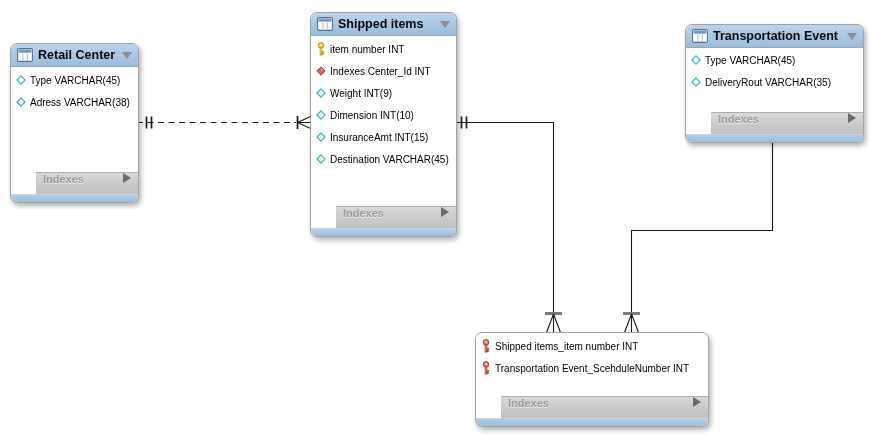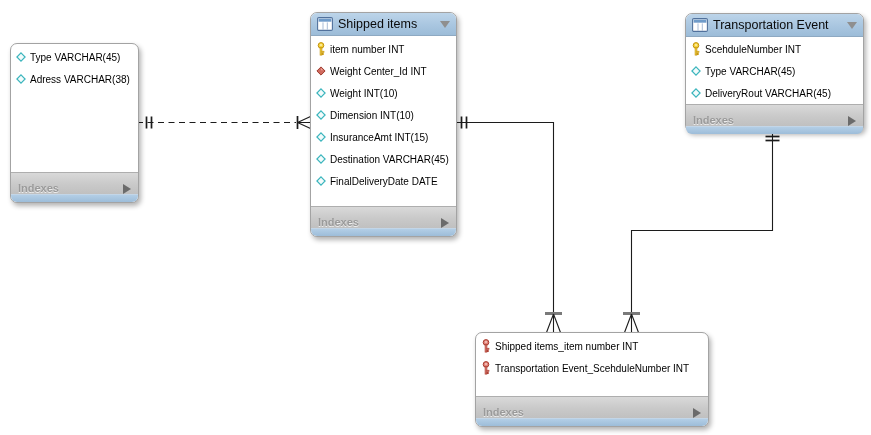--- a/index.html
+++ b/index.html
@@ -20,58 +20,59 @@
     background:#ffffff;
     border:1px solid #a3a3a3;border-radius:7px;
     box-shadow:2px 3px 5px rgba(0,0,0,0.30);
   }
   .tf-header{
     height:22px;flex:0 0 22px;
     display:flex;align-items:center;gap:5px;padding:0 6px;
     background:linear-gradient(180deg,#bcd4e9 0%,#a9c6e0 55%,#9cbcd8 100%);
     border-bottom:1px solid #8ea9c2;
     border-radius:6px 6px 0 0;
-    font-size:12.5px;font-weight:normal;color:#0a0a0a;
+    font-size:12.5px;font-weight:bold;color:#0a0a0a;
   }
   .tf-title{flex:1;white-space:nowrap;overflow:hidden;}
   .tri-down{
     width:0;height:0;flex:0 0 auto;
     border-left:5px solid transparent;border-right:5px solid transparent;
     border-top:7px solid #8f8f8f;
   }
   .tf-body{flex:1;padding-top:2px;}
   .tf-row{
     height:22px;display:flex;align-items:center;gap:4px;
     padding:0 5px;font-size:10px;color:#000;white-space:nowrap;
   }
   .ic{flex:0 0 auto;display:inline-block;}
   .tf-footer{
     height:21px;flex:0 0 21px;
-    display:flex;align-items:flex-end;padding:0 7px;
+    display:flex;align-items:flex-start;padding:0 7px;
     background:linear-gradient(180deg,#d9d9d9 0%,#c9c9c9 55%,#c0c0c0 100%);
     border-top:1px solid #aeaeae;
     font-size:11px;font-weight:bold;color:#9a9a9a;
     text-shadow:0 1px 0 #ececec;
+    margin-left:25px;
   }
   .tri-right{
     width:0;height:0;margin-left:auto;
     border-top:5px solid transparent;border-bottom:5px solid transparent;
     border-left:8px solid #6b6b6b;
   }
   .tf-strip{
     height:7px;flex:0 0 7px;
     background:linear-gradient(180deg,#b3cee6 0%,#9dbdd9 100%);
     border-top:1px solid #c3d6e8;
     border-radius:0 0 6px 6px;
   }
 
   
   #tbl-retail-center{left:10px;top:43px;width:127px;height:158px;}
   #tbl-shipped-items{left:310px;top:12px;width:145px;height:223px;}
-  #tbl-transportation-event{left:685px;top:13px;width:177px;height:117px;}
+  #tbl-transportation-event{left:685px;top:24px;width:177px;height:117px;}
   #tbl-item-transportation{left:475px;top:332px;width:232px;height:93px;}
   #tbl-transportation-event .tf-body{padding-top:1px;}
   .defs-hidden{position:absolute;width:0;height:0;overflow:hidden;}
 </style>
 </head>
 <body>
 
 <svg class="defs-hidden" aria-hidden="true">
   <defs>
     <symbol id="sym-table" viewBox="0 0 16 14">
@@ -122,20 +123,27 @@
   <g>
     <path class="rel" d="M772.5 130 V230.5 H631.5 V313.5"></path>
     <line class="tick" x1="765.5" y1="136.5" x2="779.5" y2="136.5"></line>
     <line class="tick" x1="765.5" y1="140.5" x2="779.5" y2="140.5"></line>
     <line class="bar" x1="623" y1="313.5" x2="640" y2="313.5"></line>
     <path class="rel" d="M631.5 314 L624.5 332.5 M631.5 314 L631.5 332.5 M631.5 314 L638.5 332.5"></path>
   </g>
 </svg>
 
 <div class="table-figure" id="tbl-retail-center">
+  <div class="tf-header">
+    <svg class="ic" width="16" height="14">
+        <use href="#sym-table"></use>
+      </svg>
+    <span class="tf-title">Retail Center</span>
+    <span class="tri-down"></span>
+  </div>
   <div class="tf-body">
     <div class="tf-row">
       <svg class="ic" width="10" height="10">
           <use href="#sym-diamond-teal"></use>
         </svg>
       <span>Type VARCHAR(45)</span>
     </div>
     <div class="tf-row">
       <svg class="ic" width="10" height="10">
           <use href="#sym-diamond-teal"></use>
@@ -162,86 +170,74 @@
     <div class="tf-row">
       <svg class="ic" width="10" height="14">
           <use href="#sym-key-gold"></use>
         </svg>
       <span>item number INT</span>
     </div>
     <div class="tf-row">
       <svg class="ic" width="10" height="10">
           <use href="#sym-diamond-red"></use>
         </svg>
-      <span>Weight Center_Id INT</span>
-    </div>
-    <div class="tf-row">
-      <svg class="ic" width="10" height="10">
-          <use href="#sym-diamond-teal"></use>
-        </svg>
-      <span>Weight INT(10)</span>
+      <span>Indexes Center_Id INT</span>
+    </div>
+    <div class="tf-row">
+      <svg class="ic" width="10" height="10">
+          <use href="#sym-diamond-teal"></use>
+        </svg>
+      <span>Weight INT(9)</span>
     </div>
     <div class="tf-row">
       <svg class="ic" width="10" height="10">
           <use href="#sym-diamond-teal"></use>
         </svg>
       <span>Dimension INT(10)</span>
     </div>
     <div class="tf-row">
       <svg class="ic" width="10" height="10">
           <use href="#sym-diamond-teal"></use>
         </svg>
       <span>InsuranceAmt INT(15)</span>
     </div>
     <div class="tf-row">
       <svg class="ic" width="10" height="10">
           <use href="#sym-diamond-teal"></use>
         </svg>
       <span>Destination VARCHAR(45)</span>
-    </div>
-    <div class="tf-row">
-      <svg class="ic" width="10" height="10">
-          <use href="#sym-diamond-teal"></use>
-        </svg>
-      <span>FinalDeliveryDate DATE</span>
     </div>
   </div>
   <div class="tf-footer">
     <span>Indexes</span>
     <span class="tri-right"></span>
   </div>
   <div class="tf-strip"></div>
 </div>
 
 <div class="table-figure" id="tbl-transportation-event">
   <div class="tf-header">
     <svg class="ic" width="16" height="14">
         <use href="#sym-table"></use>
       </svg>
     <span class="tf-title">Transportation Event</span>
     <span class="tri-down"></span>
   </div>
   <div class="tf-body">
     <div class="tf-row">
-      <svg class="ic" width="10" height="14">
-          <use href="#sym-key-gold"></use>
-        </svg>
-      <span>ScehduleNumber INT</span>
-    </div>
-    <div class="tf-row">
       <svg class="ic" width="10" height="10">
           <use href="#sym-diamond-teal"></use>
         </svg>
       <span>Type VARCHAR(45)</span>
     </div>
     <div class="tf-row">
       <svg class="ic" width="10" height="10">
           <use href="#sym-diamond-teal"></use>
         </svg>
-      <span>DeliveryRout VARCHAR(45)</span>
+      <span>DeliveryRout VARCHAR(35)</span>
     </div>
   </div>
   <div class="tf-footer">
     <span>Indexes</span>
     <span class="tri-right"></span>
   </div>
   <div class="tf-strip"></div>
 </div>
 
 <div class="table-figure" id="tbl-item-transportation">

